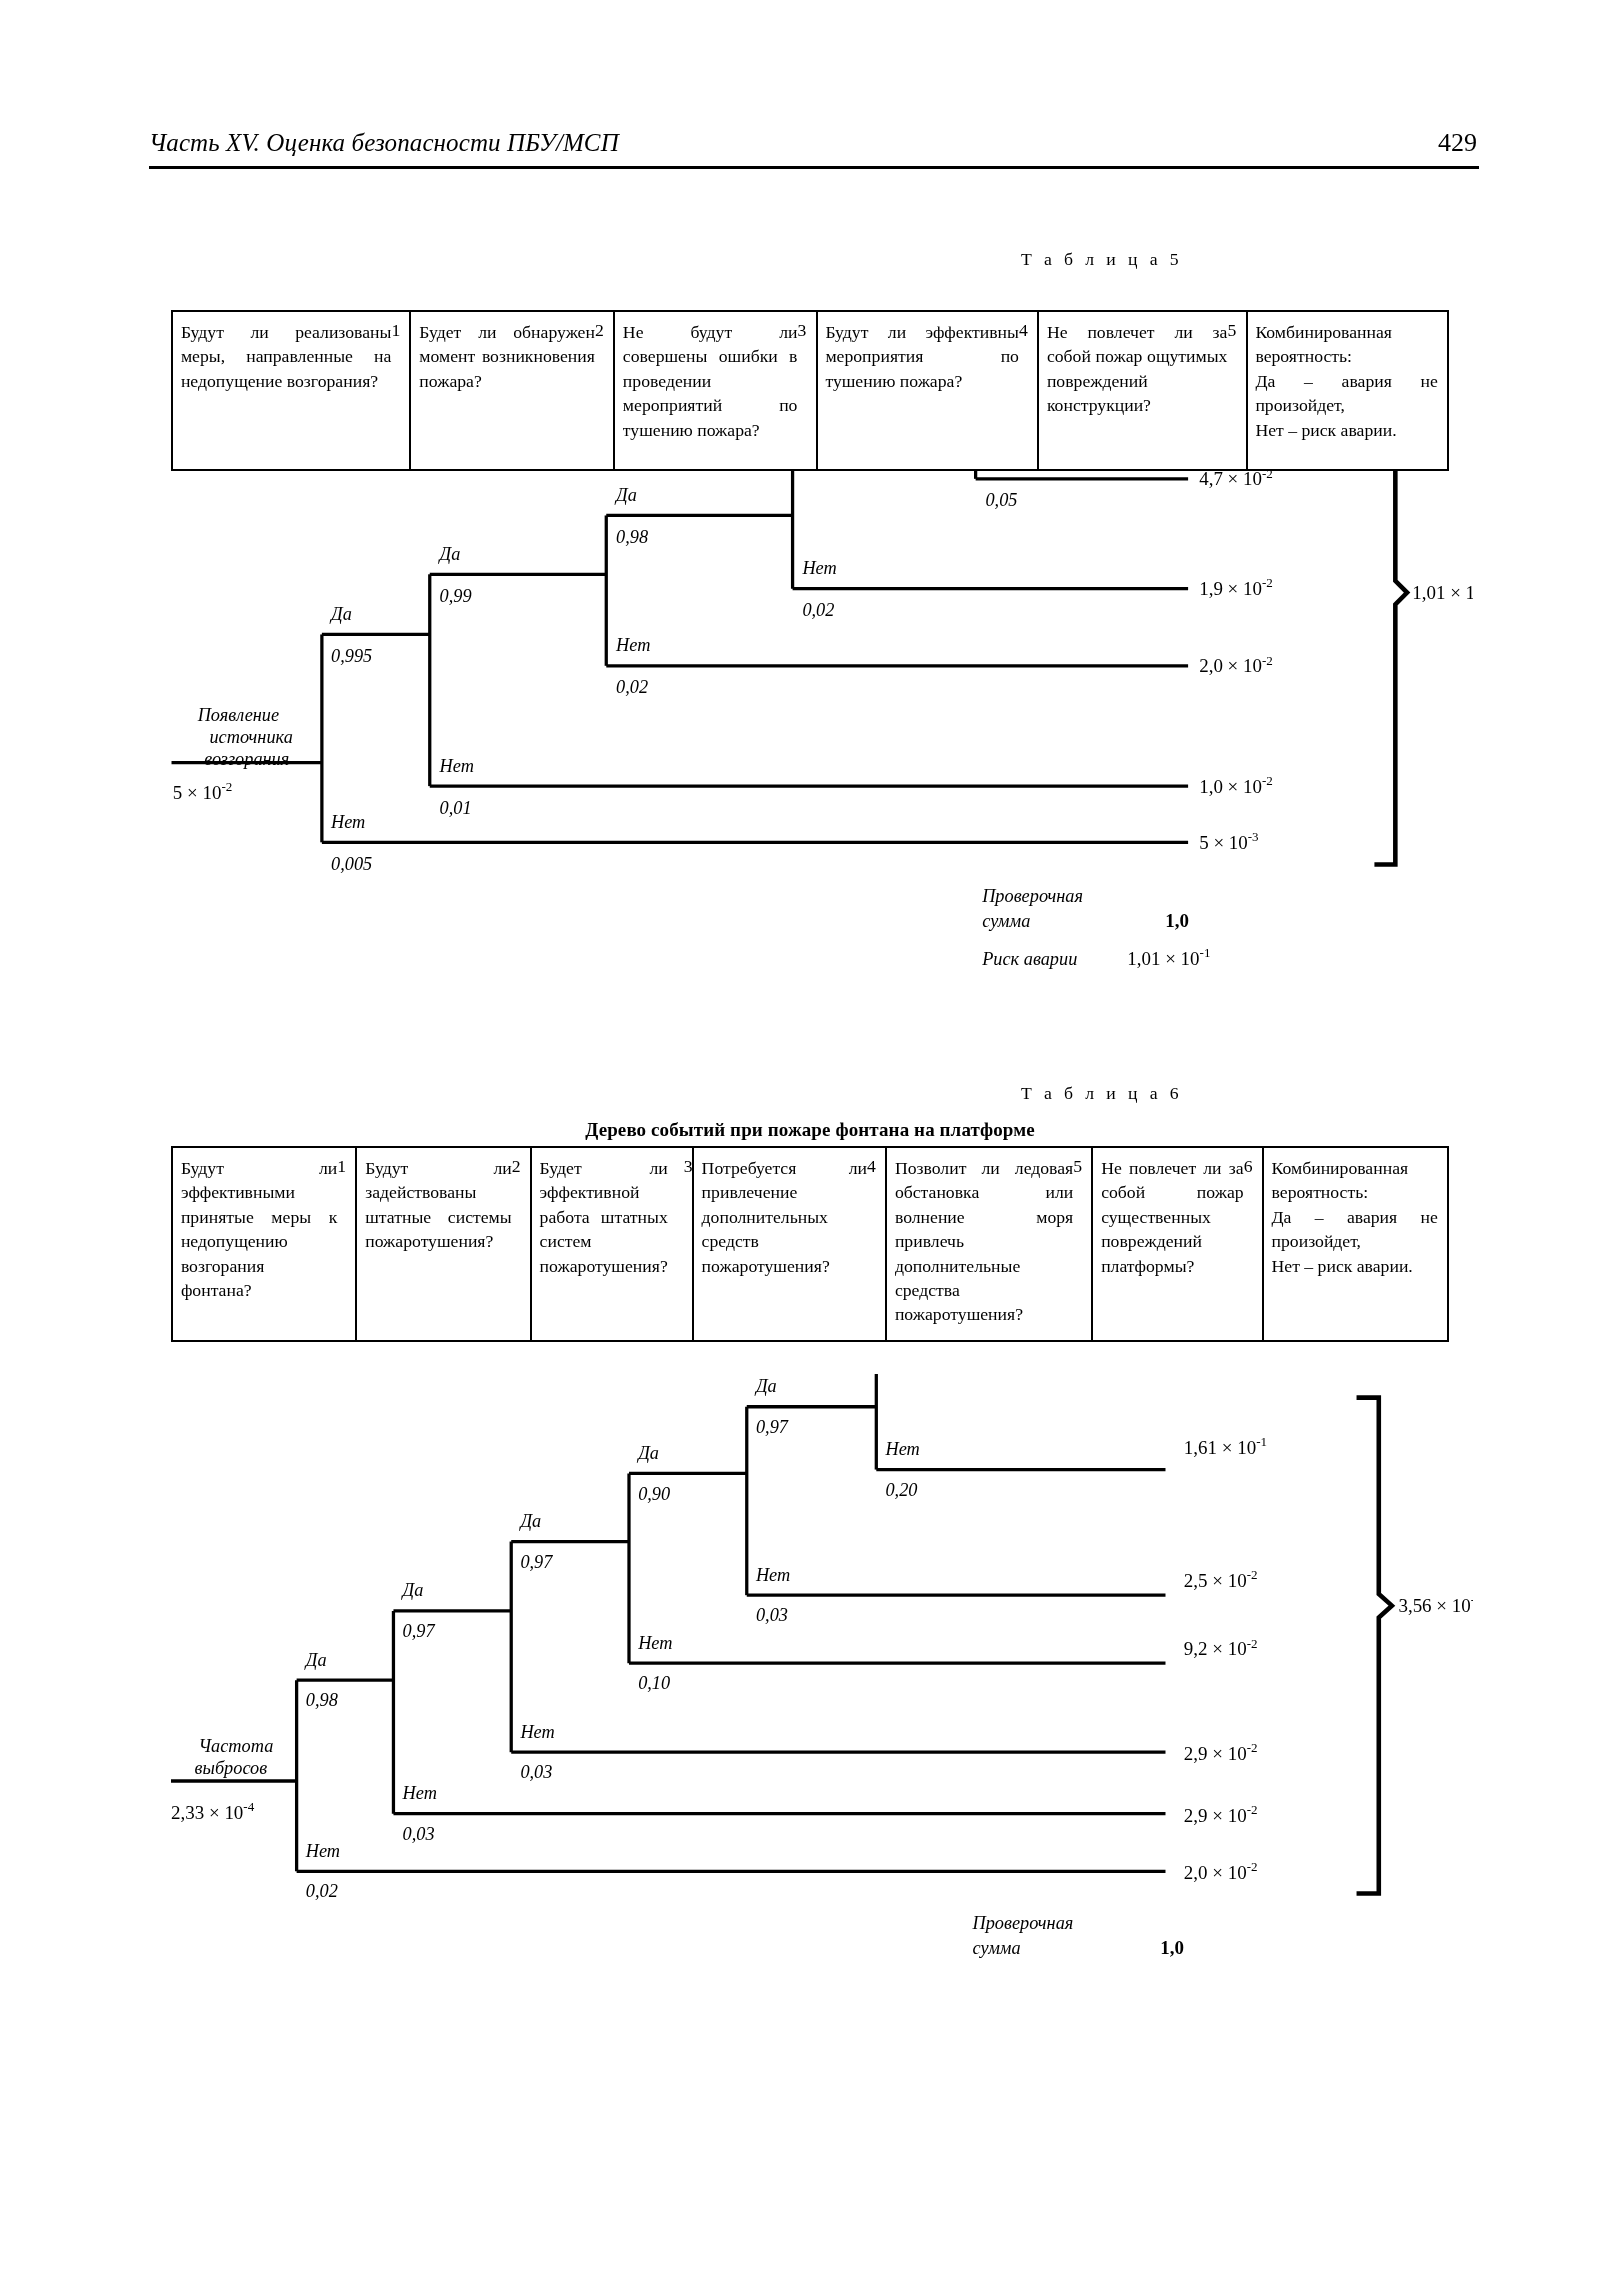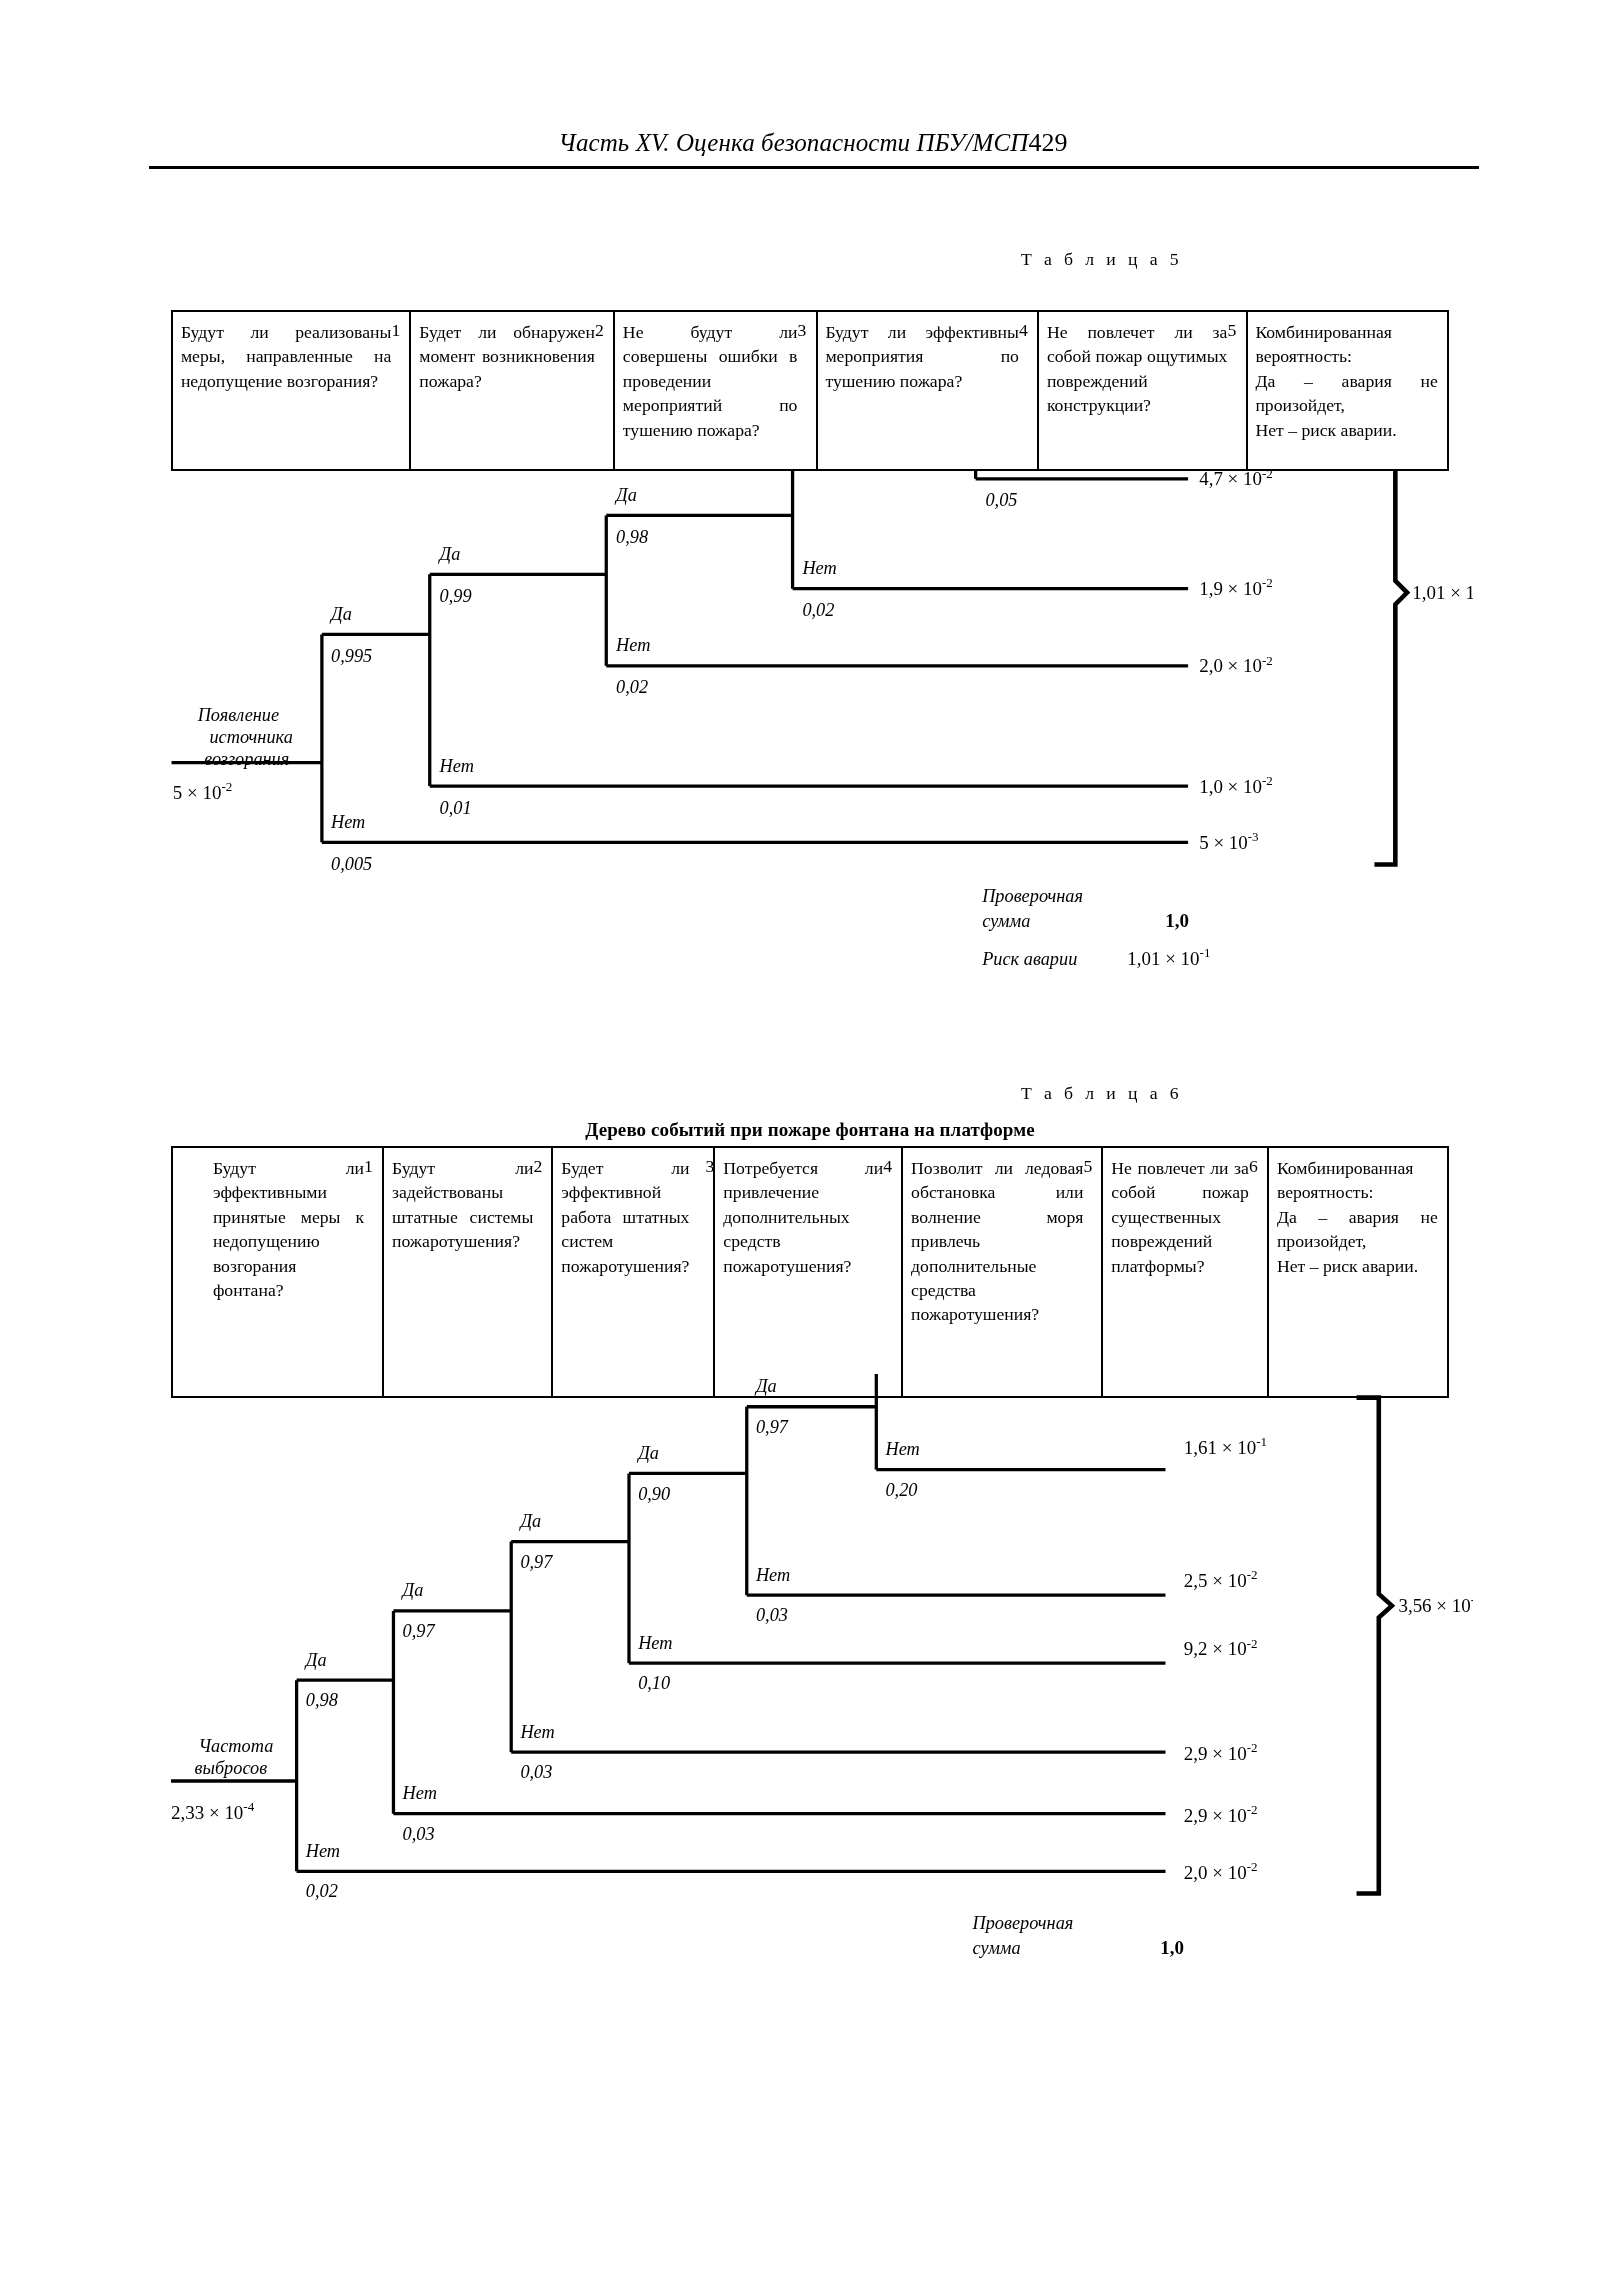--- a/index.html
+++ b/index.html
@@ -8,21 +8,21 @@
     font-family:"Liberation Serif", serif;
     color:#000;
     position:relative;
     overflow:hidden;
   }
   .page { position:absolute; inset:0; }
 
   
   .runhead {
     position:absolute; left:149px; top:128px; width:1328px;
-    display:flex; justify-content:center; align-items:baseline;
+    display:flex; justify-content:space-between; align-items:baseline;
   }
   .runhead .rh-title {
     font-style:italic; font-size:25px; letter-spacing:0.1px;
   }
   .runhead .rh-page { font-size:26px; }
   .rule {
     position:absolute; left:149px; top:166px; width:1330px; height:3.3px;
     background:#000;
   }
 
@@ -213,21 +213,21 @@
       <text class="t-sum-lbl" x="1240" y="756">Риск аварии</text>
       <text class="t-out" x="1462" y="756">
         <tspan>1,01</tspan><tspan> × 10</tspan><tspan class="t-sup" dy="-12">-1</tspan>
       </text>
     </g>
   </svg>
 
   <div class="tabno" style="left:1021px; top:1083px; width:432px;">Т а б л и ц а  6</div>
   <div class="tabtitle" style="left:171px; top:1119px; width:1278px;">Дерево событий при пожаре фонтана на платформе</div>
 
-  <div class="qtable" style="left:171px; top:1146px; width:1278px; height:252px;padding-left:32px;">
+  <div class="qtable" style="left:171px; top:1146px; width:1278px; height:196px;">
     <div class="qcol" style="width:185px;">
       <div class="qtext j">Будут ли эффективными принятые меры к недопущению возгорания фонтана?</div>
       <div class="qnum">1</div>
     </div>
     <div class="qcol" style="width:175px;">
       <div class="qtext j">Будут ли задействованы штатные системы пожаротушения?</div>
       <div class="qnum">2</div>
     </div>
     <div class="qcol" style="width:162px;gap:16px;">
       <div class="qtext j">Будет ли эффективной работа штатных систем пожаротушения?</div>

